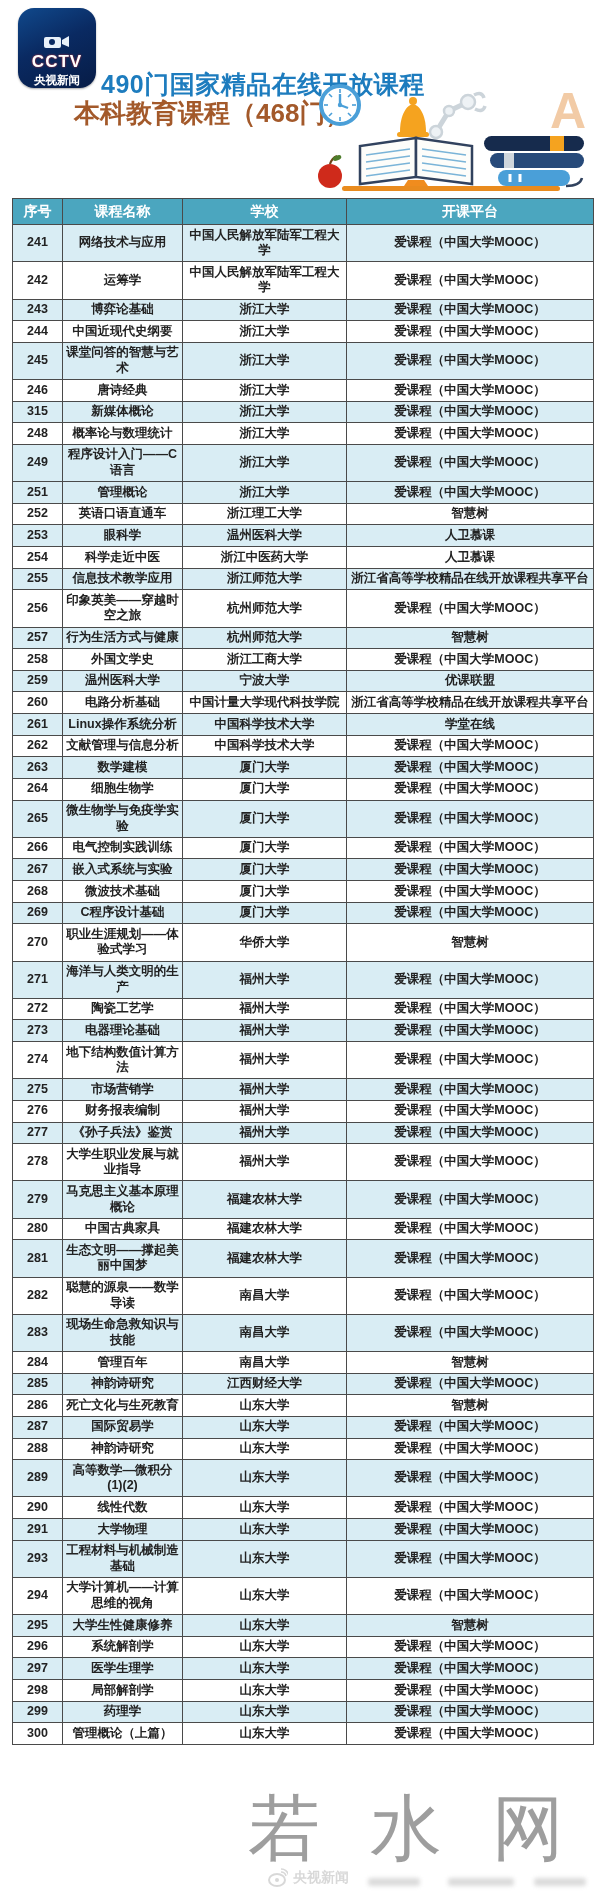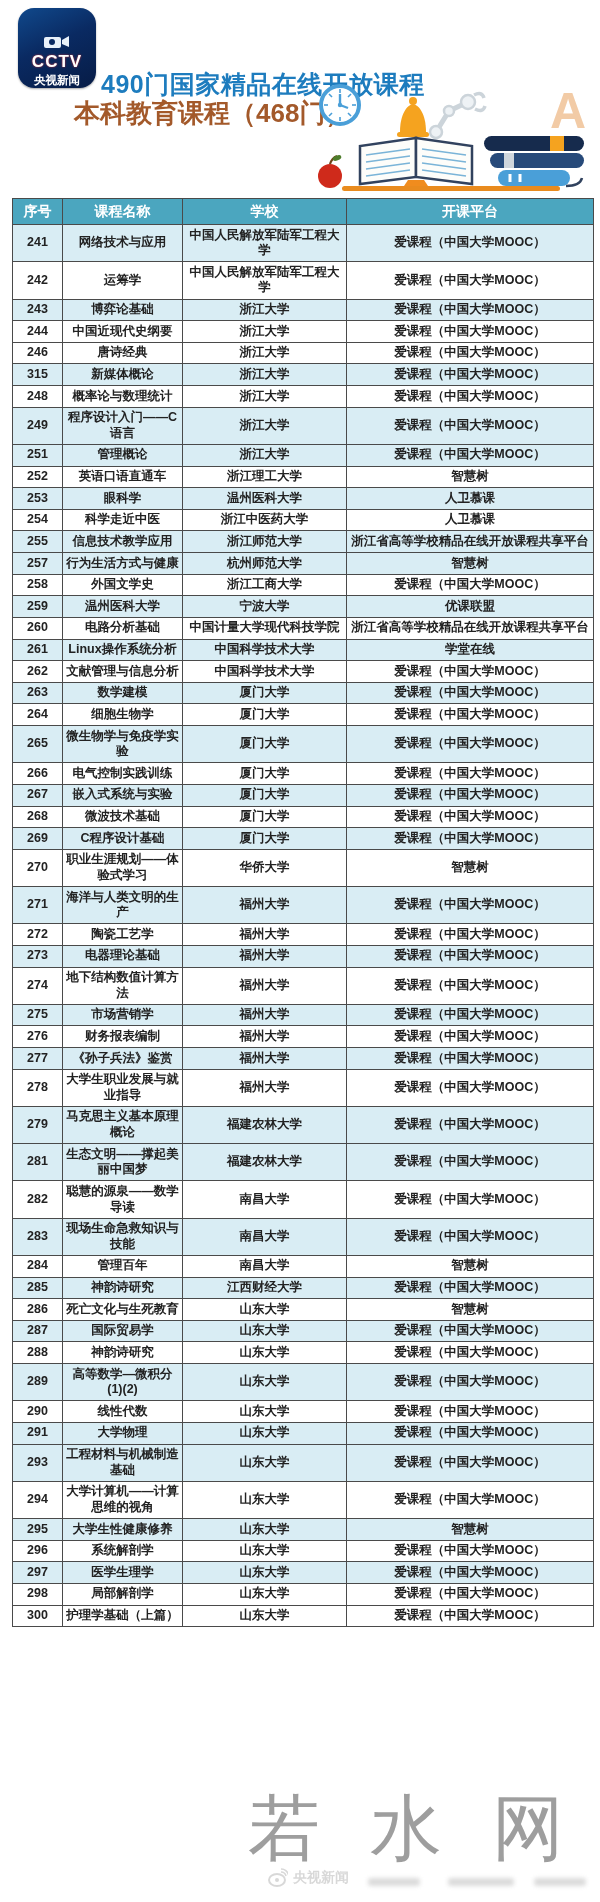--- a/index.html
+++ b/index.html
@@ -168,20 +168,26 @@
             <td>博弈论基础</td>
             <td>浙江大学</td>
             <td>爱课程（中国大学MOOC）</td>
           </tr>
           <tr>
             <td>244</td>
             <td>中国近现代史纲要</td>
             <td>浙江大学</td>
             <td>爱课程（中国大学MOOC）</td>
           </tr>
+          <tr class="alt">
+            <td>245</td>
+            <td>课堂问答的智慧与艺术</td>
+            <td>浙江大学</td>
+            <td>爱课程（中国大学MOOC）</td>
+          </tr>
           <tr>
             <td>246</td>
             <td>唐诗经典</td>
             <td>浙江大学</td>
             <td>爱课程（中国大学MOOC）</td>
           </tr>
           <tr class="alt">
             <td>315</td>
             <td>新媒体概论</td>
             <td>浙江大学</td>
@@ -222,20 +228,26 @@
             <td>科学走近中医</td>
             <td>浙江中医药大学</td>
             <td>人卫慕课</td>
           </tr>
           <tr class="alt">
             <td>255</td>
             <td>信息技术教学应用</td>
             <td>浙江师范大学</td>
             <td>浙江省高等学校精品在线开放课程共享平台</td>
           </tr>
+          <tr>
+            <td>256</td>
+            <td>印象英美——穿越时空之旅</td>
+            <td>杭州师范大学</td>
+            <td>爱课程（中国大学MOOC）</td>
+          </tr>
           <tr class="alt">
             <td>257</td>
             <td>行为生活方式与健康</td>
             <td>杭州师范大学</td>
             <td>智慧树</td>
           </tr>
           <tr>
             <td>258</td>
             <td>外国文学史</td>
             <td>浙江工商大学</td>
@@ -360,20 +372,26 @@
             <td>大学生职业发展与就业指导</td>
             <td>福州大学</td>
             <td>爱课程（中国大学MOOC）</td>
           </tr>
           <tr class="alt">
             <td>279</td>
             <td>马克思主义基本原理概论</td>
             <td>福建农林大学</td>
             <td>爱课程（中国大学MOOC）</td>
           </tr>
+          <tr>
+            <td>280</td>
+            <td>中国古典家具</td>
+            <td>福建农林大学</td>
+            <td>爱课程（中国大学MOOC）</td>
+          </tr>
           <tr class="alt">
             <td>281</td>
             <td>生态文明——撑起美丽中国梦</td>
             <td>福建农林大学</td>
             <td>爱课程（中国大学MOOC）</td>
           </tr>
           <tr>
             <td>282</td>
             <td>聪慧的源泉——数学导读</td>
             <td>南昌大学</td>
@@ -462,23 +480,29 @@
             <td>医学生理学</td>
             <td>山东大学</td>
             <td>爱课程（中国大学MOOC）</td>
           </tr>
           <tr>
             <td>298</td>
             <td>局部解剖学</td>
             <td>山东大学</td>
             <td>爱课程（中国大学MOOC）</td>
           </tr>
+          <tr class="alt">
+            <td>299</td>
+            <td>药理学</td>
+            <td>山东大学</td>
+            <td>爱课程（中国大学MOOC）</td>
+          </tr>
           <tr>
             <td>300</td>
-            <td>护理学基础（上篇）</td>
+            <td>管理概论（上篇）</td>
             <td>山东大学</td>
             <td>爱课程（中国大学MOOC）</td>
           </tr>
         </tbody>
     </table>
   </div>
 
   <div class="wm-main">若水网</div>
   <div class="wm-weibo">
     <svg width="20" height="20" viewBox="0 0 20 20">

